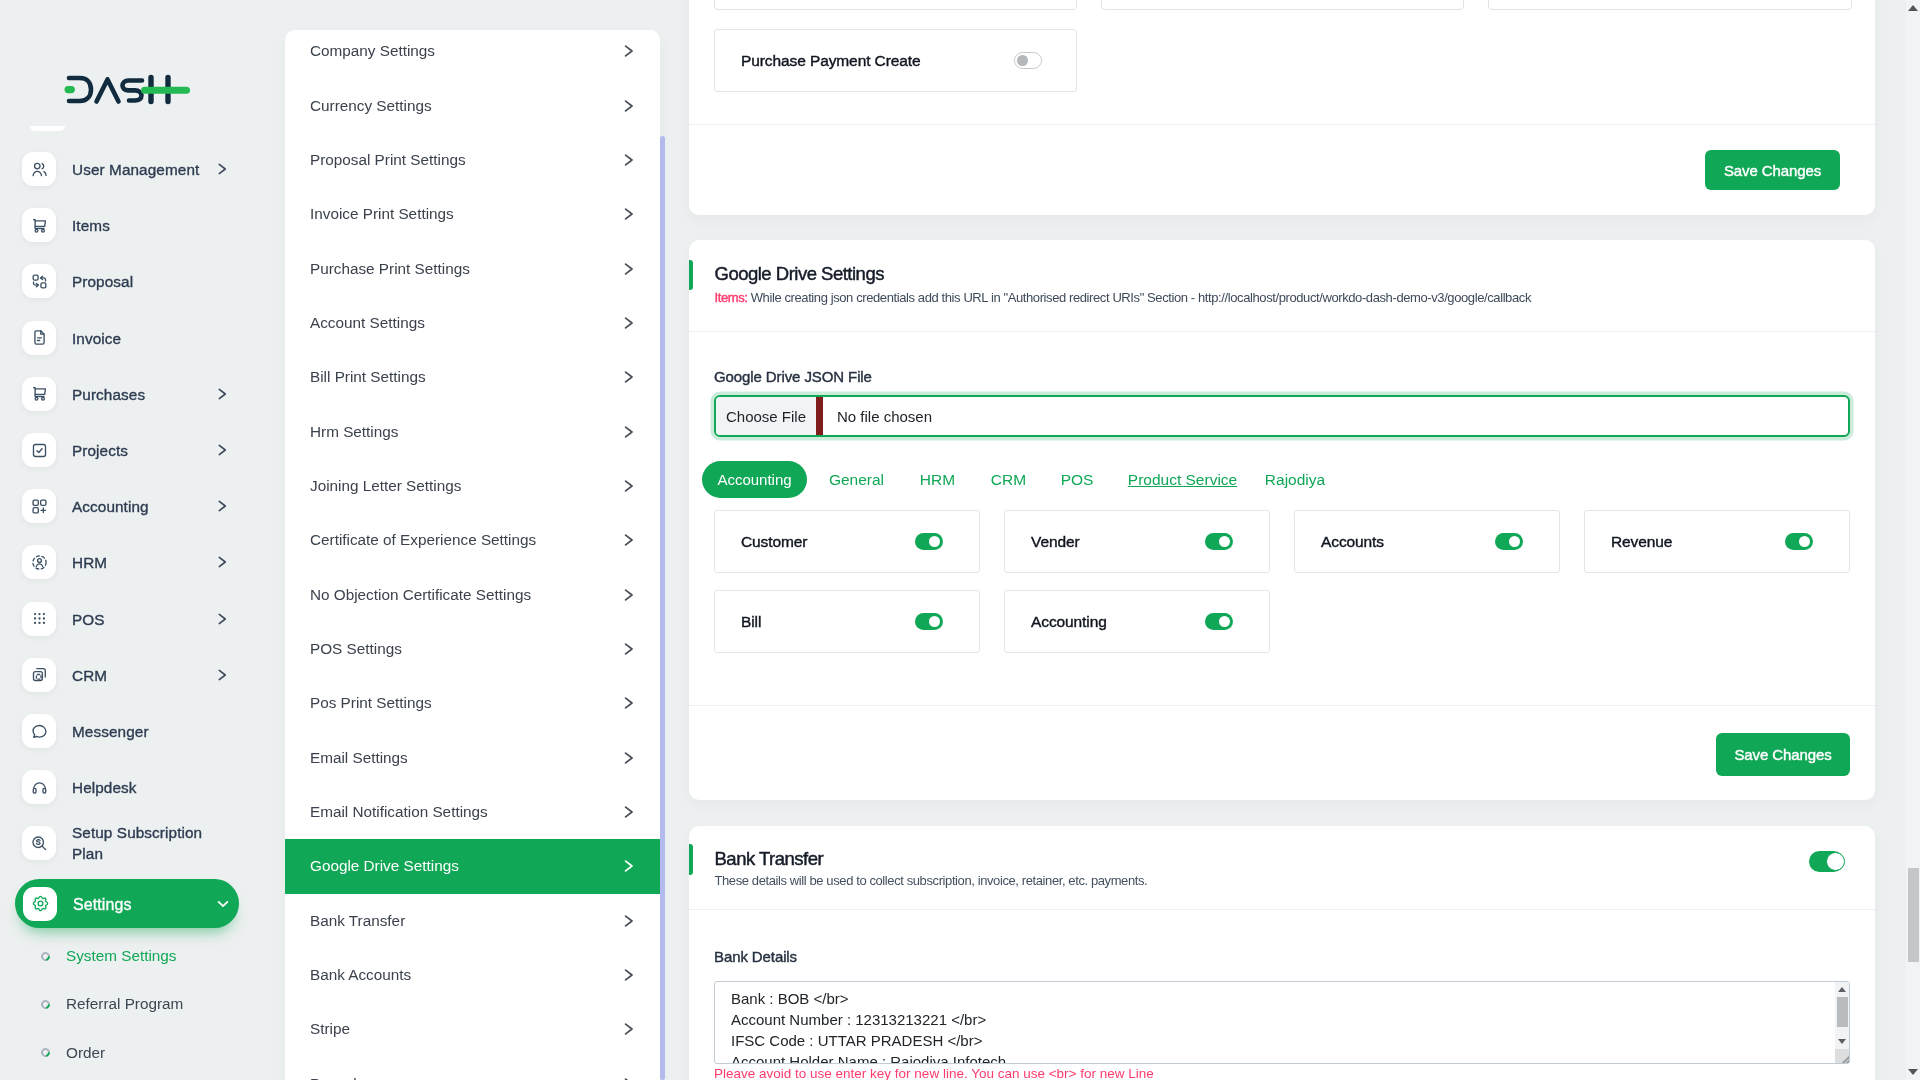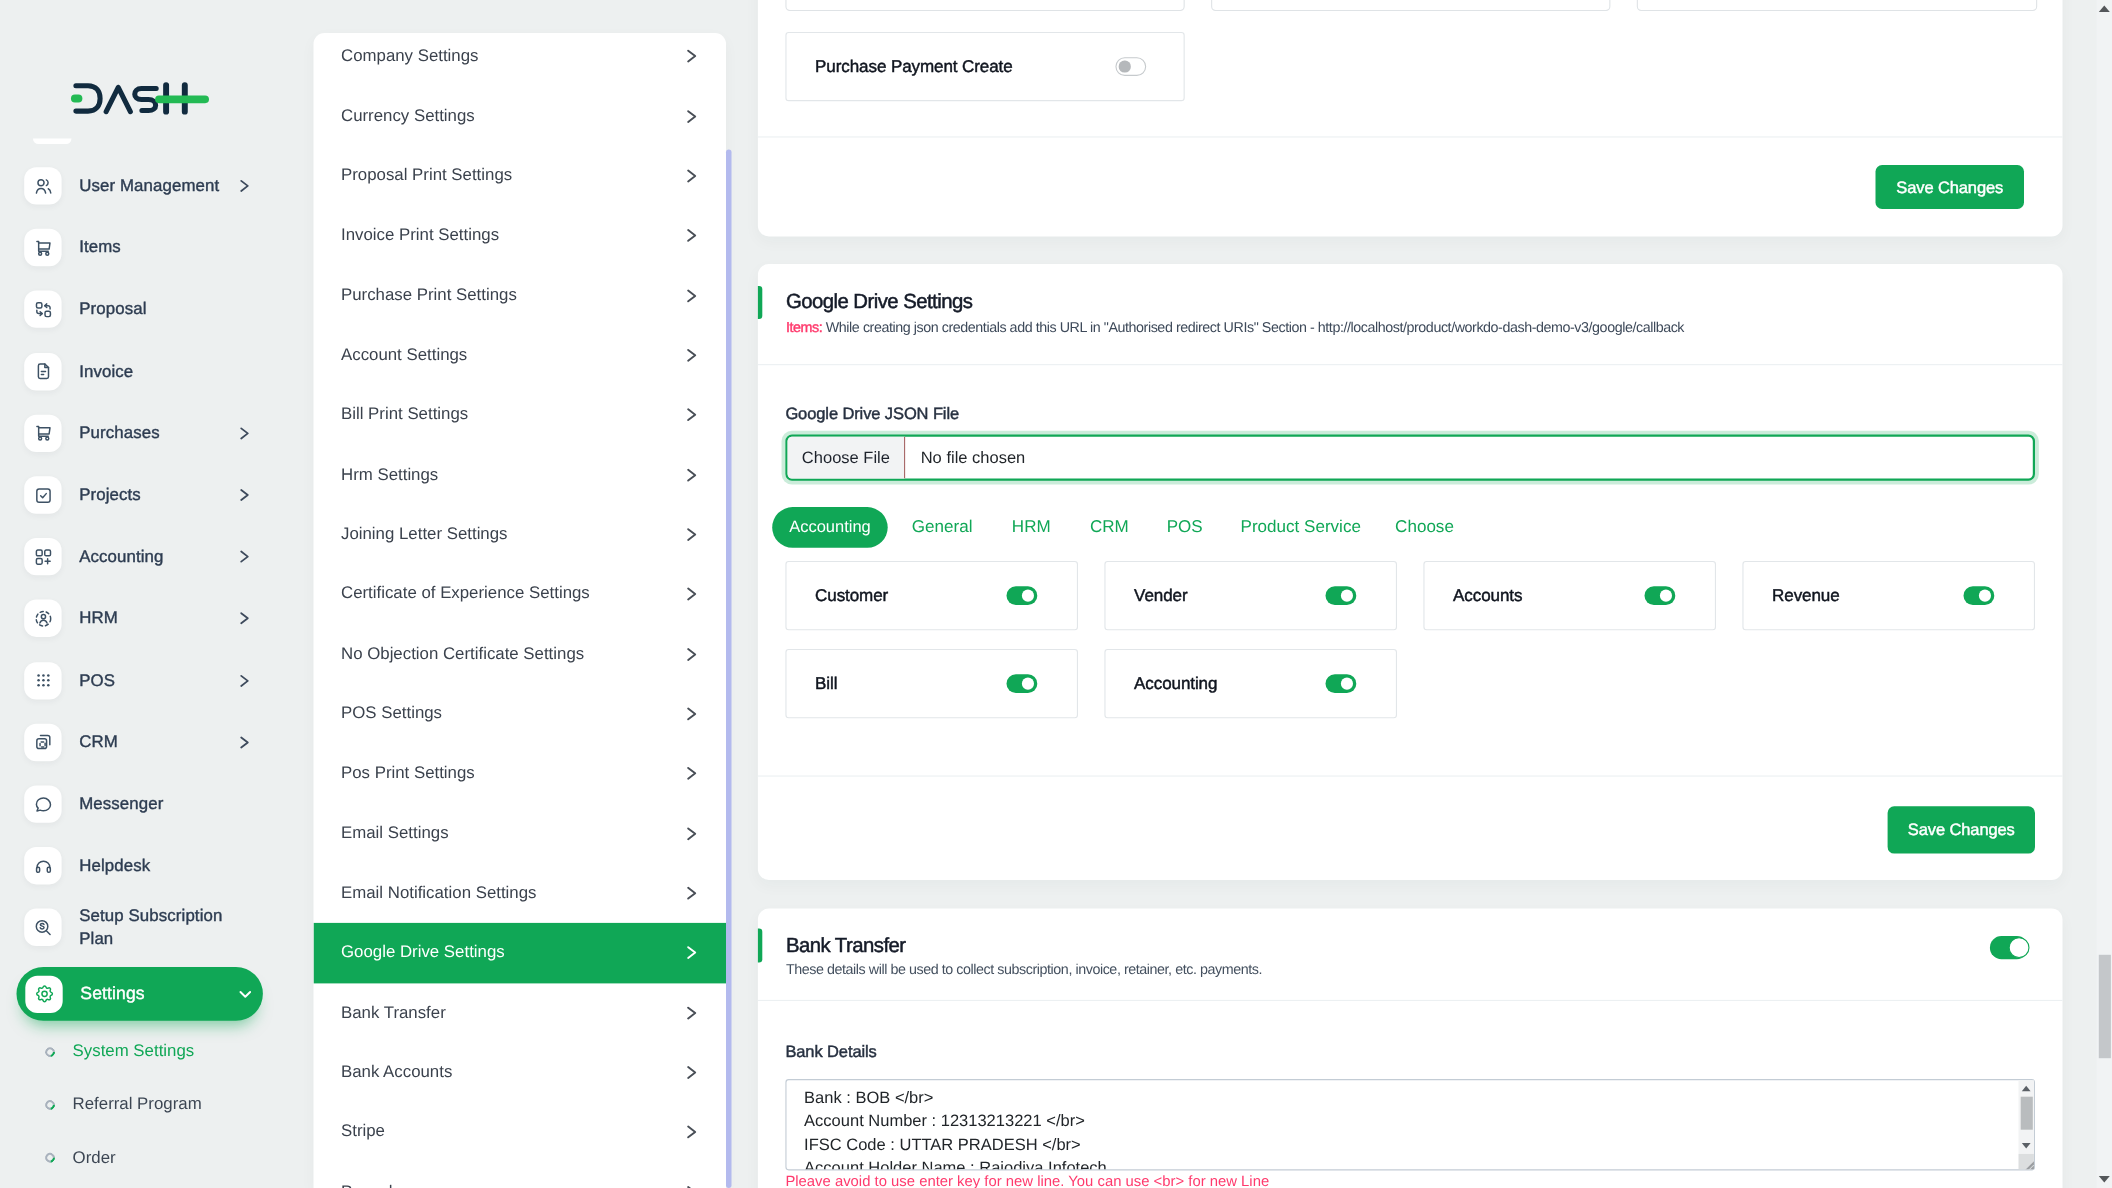--- a/index.html
+++ b/index.html
@@ -63,21 +63,21 @@
   .sw.on .knob { position:absolute; right:2.6px; top:2.6px; width:11.8px; height:11.8px; border-radius:50%; background:#fff; }
   .sw.off { background:#fff; border:1px solid #c6cacd; }
   .sw.off .knob { position:absolute; left:2.3px; top:2.3px; width:10.4px; height:10.4px; border-radius:50%; background:#b5b8bb; }
   .sw-lg { position:absolute; width:35px; height:21px; border-radius:11px; background:var(--green); cursor:pointer; }
   .sw-lg .knob { position:absolute; left:16.5px; top:0.5px; width:19px; height:19px; border-radius:50%; background:#fff;
                  border:1px solid var(--green); }
 
   
   #file-input { position:absolute; left:25px; top:155px; width:1136px; height:42px; background:#fff;
                 border:2px solid var(--green); border-radius:6px; box-shadow:0 0 0 3.5px rgba(16,167,86,.22); cursor:pointer; }
-  #file-btn { position:absolute; left:0; top:0; width:107px; height:38px; background:#f2f3f4; border-right:1px solid #7f1d1d;
+  #file-btn { position:absolute; left:0; top:0; width:107px; height:38px; background:#f2f3f4; border-right:7px solid #7f1d1d;
               border-radius:4px 0 0 4px; display:flex; align-items:center; justify-content:center;
               font-size:15px; color:#1d222b; }
   #file-status { position:absolute; left:121px; top:50%; transform:translateY(-50%); font-size:15px; color:#212529; }
 
   
   .tab-pill { position:absolute; height:37px; border-radius:19px; background:var(--green); color:#fff; font-size:15px;
               display:flex; align-items:center; justify-content:center; cursor:pointer; }
   .tab-txt { position:absolute; top:50%; transform:translate(-50%,-50%); font-size:15.5px; color:var(--green);
              cursor:pointer; white-space:nowrap; }
 
@@ -558,22 +558,22 @@
     <span id="file-btn">Choose File</span>
     <span id="file-status">No file chosen</span>
   </div>
 
   <div id="gd-tabs">
       <span class="tab-pill" style="left: 13px; top: 221px; width: 105px;">Accounting</span>
       <span class="tab-txt" style="left: 167.5px; top: 239.5px;">General</span>
       <span class="tab-txt" style="left: 248.5px; top: 239.5px;">HRM</span>
       <span class="tab-txt" style="left: 319.5px; top: 239.5px;">CRM</span>
       <span class="tab-txt" style="left: 388px; top: 239.5px;">POS</span>
-      <span class="tab-txt" style="left: 493.5px; top: 239.5px;">Product Service</span>
-      <span class="tab-txt" style="left: 606px; top: 239.5px;">Choose</span>
+      <span class="tab-txt" style="left: 493.5px; top: 239.5px; text-decoration: underline;">Product Service</span>
+      <span class="tab-txt" style="left: 606px; top: 239.5px;">Rajodiya</span>
     </div>
   <div id="gd-modules">
   <div class="tcard" style="left: 25px; top: 270px; width: 266px;">
     <span class="t-lbl">Customer</span>
     <span class="sw on" style="right:36px; top:50%; margin-top:-8.5px;">
           <span class="knob"></span>
         </span>
   </div>
 
   <div class="tcard" style="left: 315px; top: 270px; width: 266px;">

